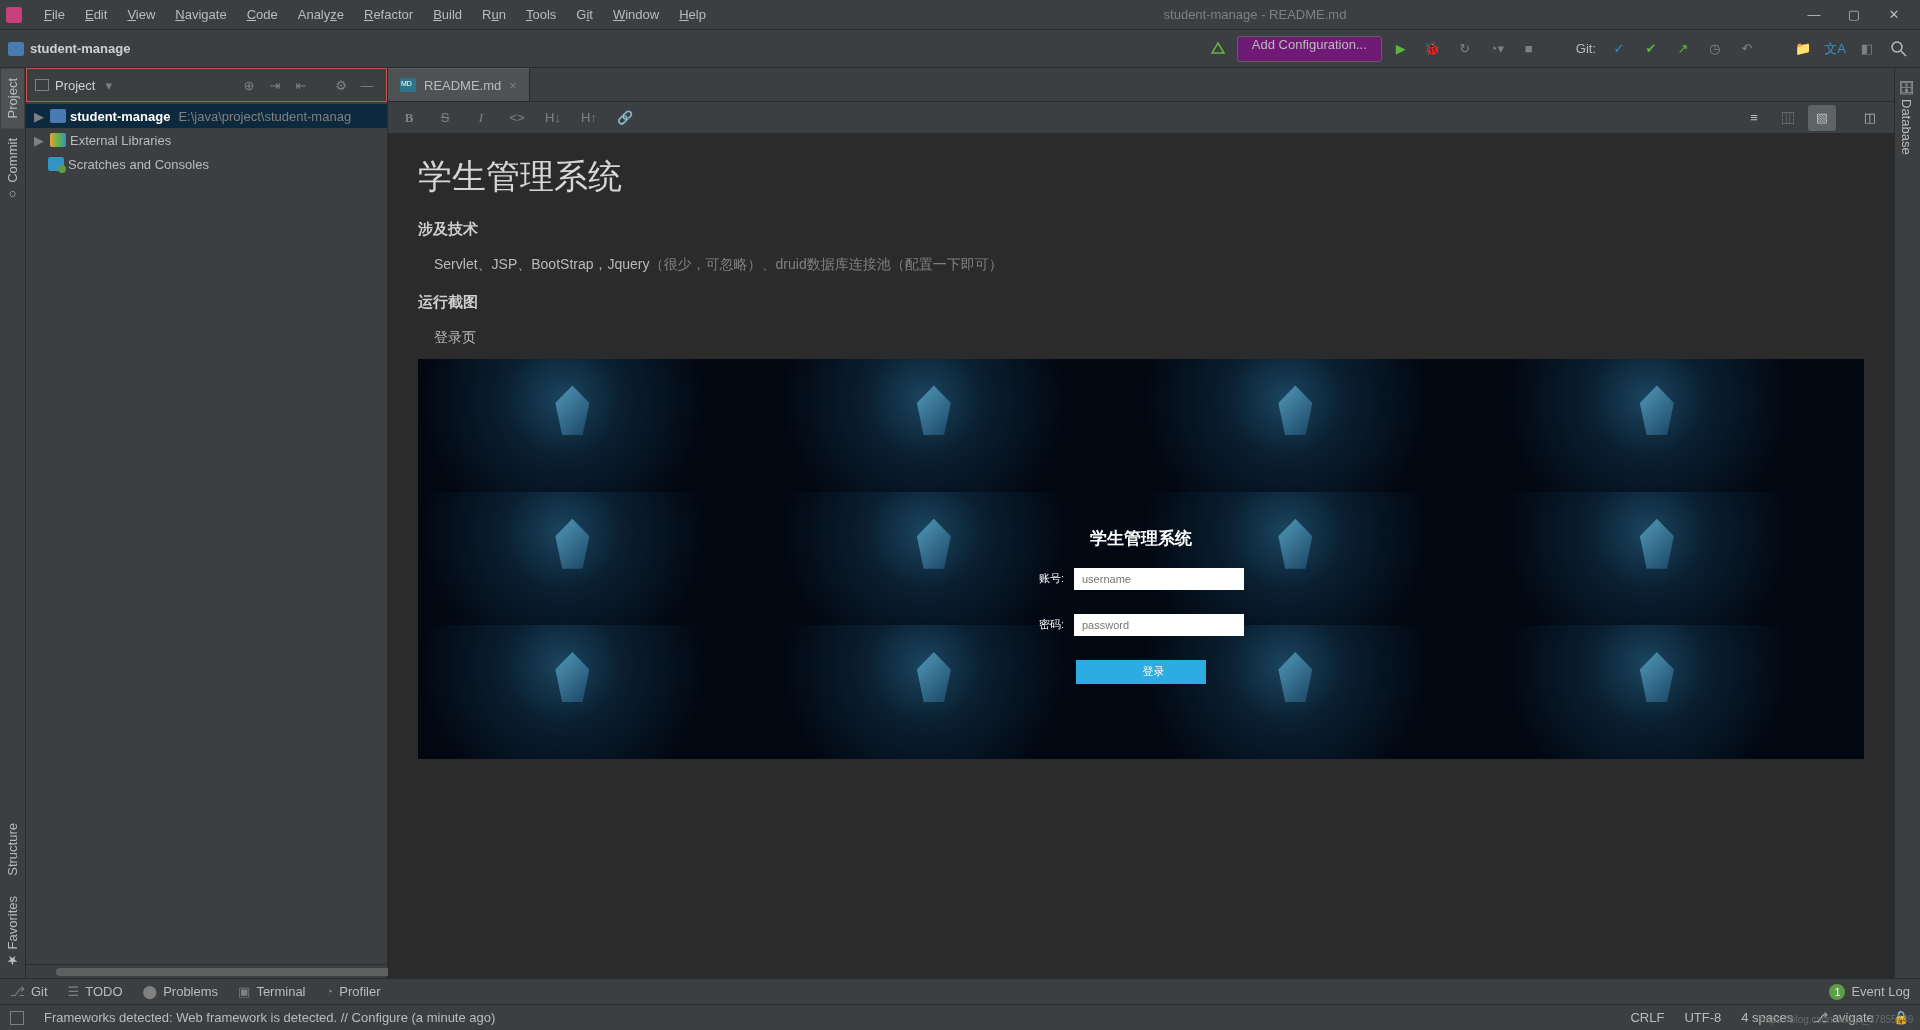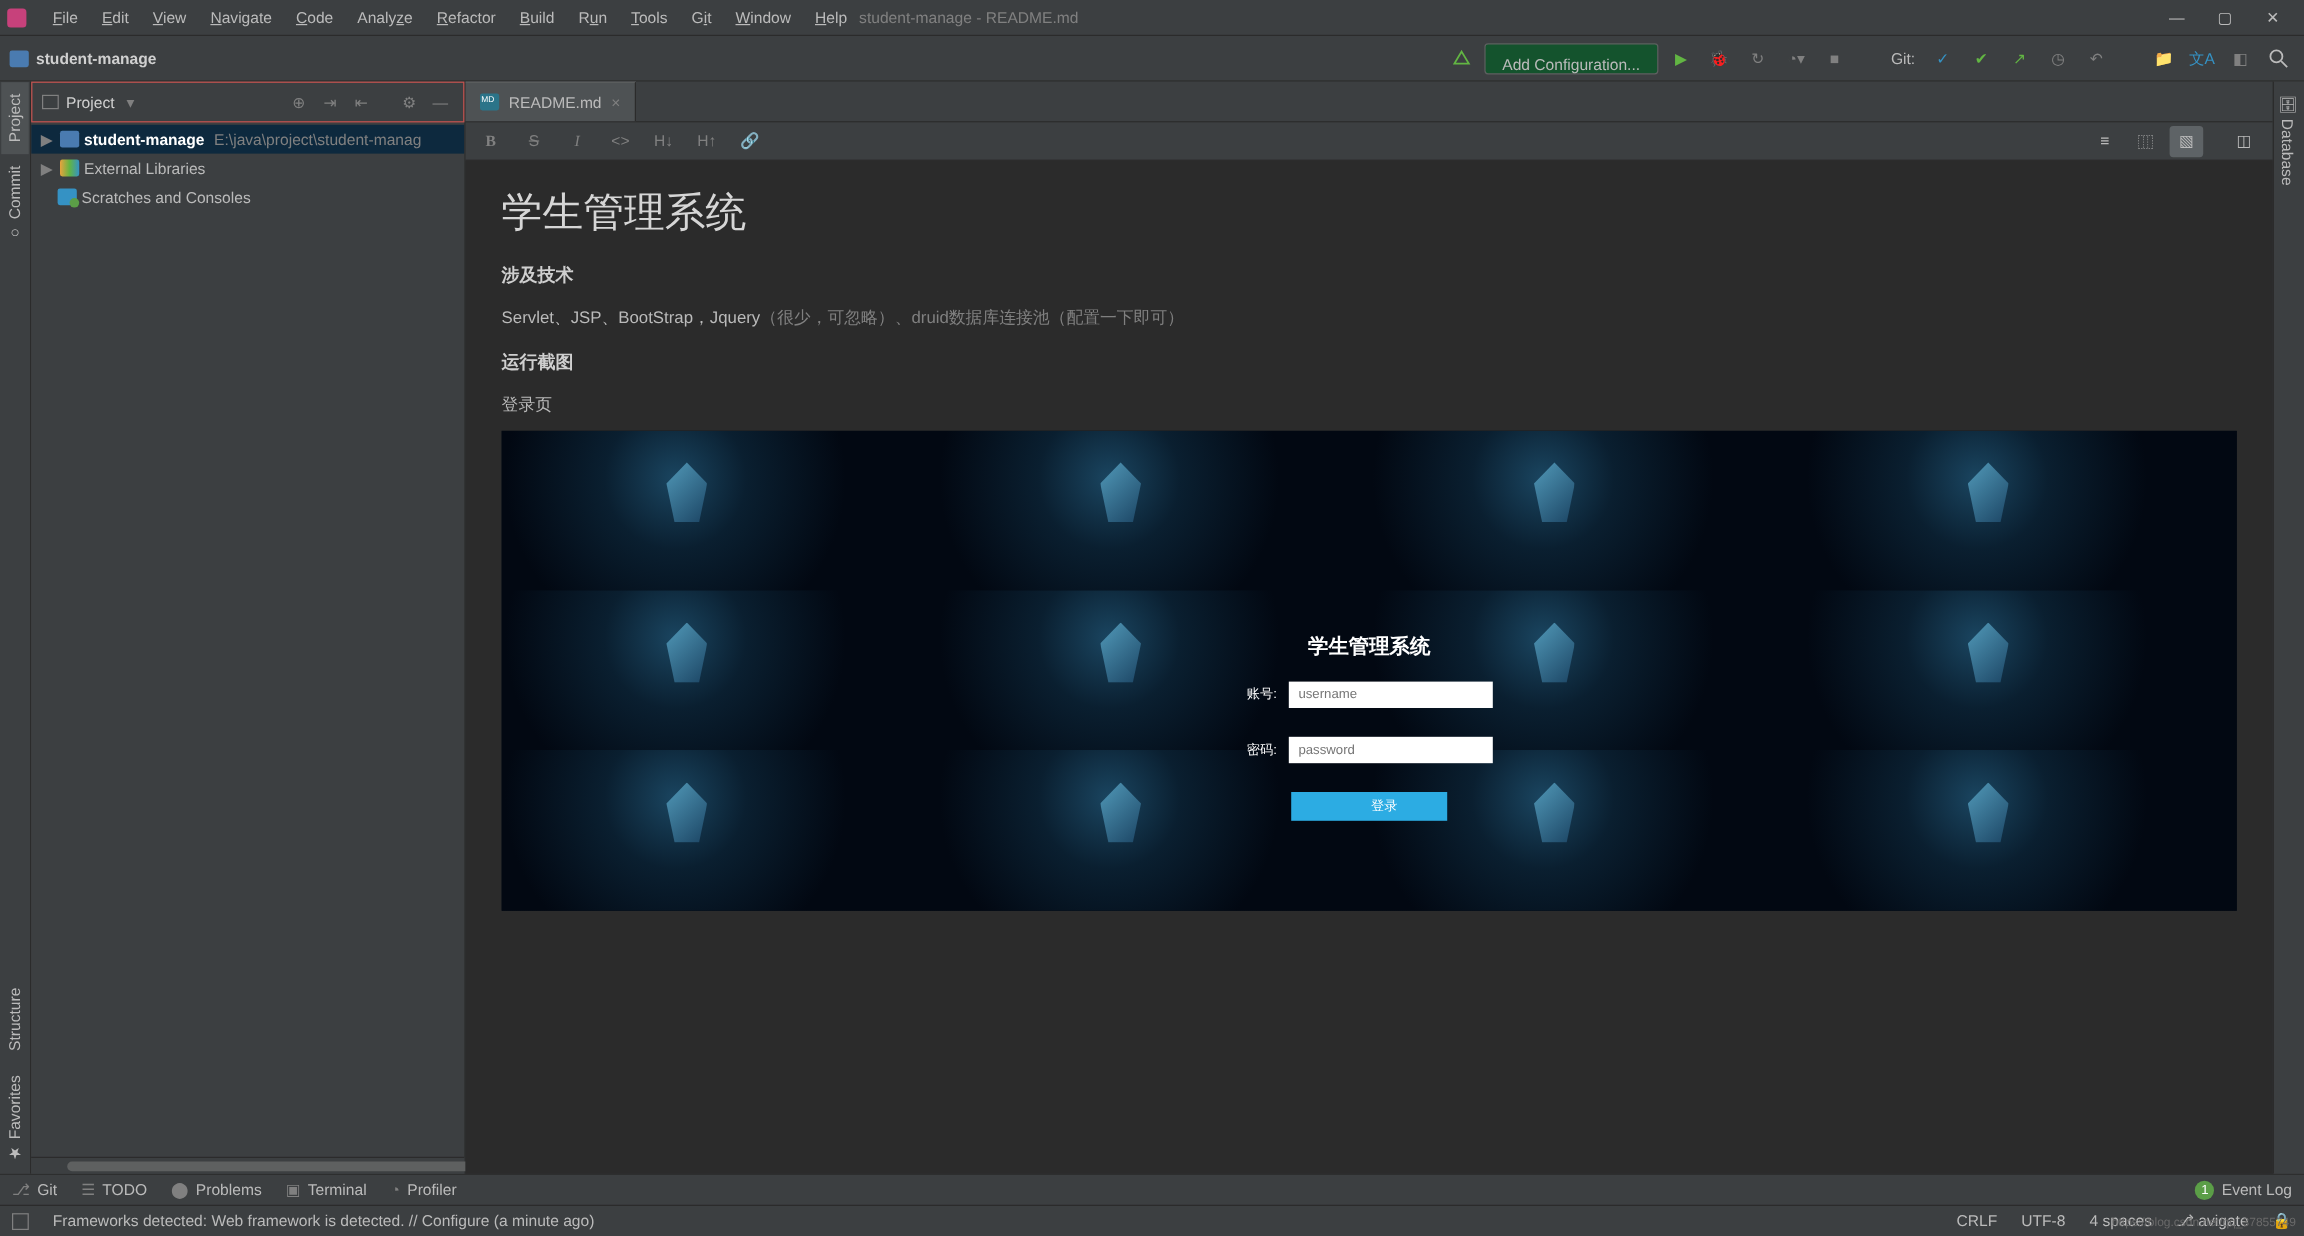--- a/index.html
+++ b/index.html
@@ -3,31 +3,31 @@
 <meta charset="utf-8">
 <style>
 * { margin:0; padding:0; box-sizing:border-box; font-family:"Segoe UI",Arial,sans-serif; }
 body { width:1920px; height:1030px; background:#3c3f41; color:#bbbbbb; overflow:hidden; font-size:13px; position:relative; }
 
 
 .menubar { height:30px; background:#3c3f41; display:flex; align-items:center; padding:0 6px; border-bottom:1px solid #2b2b2b; }
 .menubar .app-icon { width:16px; height:16px; background:#c7417b; border-radius:3px; margin-right:12px; display:inline-block; }
 .menubar .menu-item { padding:0 10px; color:#bbbbbb; height:30px; line-height:30px; cursor:pointer; }
 .menubar .menu-item u { text-decoration:underline; }
-.menubar .title { flex:1; color:#808080; }
+.menubar .title { flex:1; text-align:center; color:#808080; }
 .winbtn { width:40px; height:30px; display:flex; align-items:center; justify-content:center; color:#bbbbbb; cursor:pointer; }
 
 
 .toolbar { height:38px; background:#3c3f41; border-bottom:1px solid #2b2b2b; display:flex; align-items:center; padding:0 8px; gap:6px; }
 .breadcrumb { display:flex; align-items:center; gap:6px; flex:1; }
 .folder-icon { width:16px; height:14px; background:#4a7bb0; border-radius:2px; display:inline-block; }
 .tb-btn { width:26px; height:26px; display:flex; align-items:center; justify-content:center; color:#808080; cursor:pointer; border-radius:3px; }
 .tb-btn.green { color:#62b543; }
 .tb-btn.blue { color:#3592c4; }
-.add-config { height:26px; padding:0 14px; background:#14532d; border:1px solid #5e6060; border-radius:3px; color:#bbbbbb; display:flex; align-items:flex-end; cursor:pointer; }
+.add-config { height:26px; padding:0 14px; background:#701a75; border:1px solid #5e6060; border-radius:3px; color:#bbbbbb; display:flex; align-items:flex-start; cursor:pointer; }
 .git-label { color:#bbbbbb; padding:0 4px; }
 
 
 .main { display:flex; height:calc(100% - 30px - 38px - 26px - 26px); }
 .left-gutter { width:26px; background:#3c3f41; border-right:1px solid #2b2b2b; display:flex; flex-direction:column; align-items:center; }
 .gutter-tab { writing-mode:vertical-rl; transform:rotate(180deg); padding:10px 4px; color:#bbbbbb; cursor:pointer; display:flex; align-items:center; gap:4px; }
 .right-gutter { width:26px; background:#3c3f41; border-left:1px solid #2b2b2b; }
 .right-gutter .gutter-tab { writing-mode:vertical-rl; transform:none; }
 
 .project-panel { width:362px; background:#3c3f41; border-right:1px solid #2b2b2b; display:flex; flex-direction:column; }
@@ -58,21 +58,21 @@
 
 .md-toolbar { height:32px; background:#3c3f41; border-bottom:1px solid #2b2b2b; display:flex; align-items:center; padding:0 10px; gap:14px; }
 .md-btn { color:#808080; cursor:pointer; width:22px; text-align:center; }
 .md-toolbar .right { margin-left:auto; display:flex; gap:6px; }
 .view-btn { width:28px; height:26px; display:flex; align-items:center; justify-content:center; border-radius:3px; cursor:pointer; color:#bbbbbb; }
 .view-btn.active { background:#5e6366; }
 
 .preview { flex:1; overflow:auto; background:#2b2b2b; color:#bababa; padding:20px 30px 10px 30px; }
 .preview h1 { font-family:"SimSun","宋体",serif; font-size:34px; font-weight:normal; color:#d6d6d6; margin-bottom:20px; }
 .preview h3 { font-size:15px; color:#cfcfcf; margin:18px 0 14px 0; font-weight:bold; }
-.preview p { font-size:14px; line-height:1.6; margin:8px 0; }
+.preview p { font-size:14px; line-height:1.6; margin:8px 16px; }
 .preview .dim { color:#808080; }
 
 .login-shot { width:100%; height:400px; margin-top:10px; position:relative; overflow:hidden; background:#020812; }
 .space-bg { position:absolute; inset:0; display:grid; grid-template-columns:repeat(4,1fr); grid-template-rows:repeat(3,1fr); }
 .space-cell { background:radial-gradient(circle at 40% 30%,#1a4560 0%,#0a1f30 25%,#020812 60%); position:relative; }
 .space-cell::before{content:"";position:absolute;left:38%;top:20%;width:34px;height:50px;background:linear-gradient(135deg,#5ba8c8,#1e4a6b);clip-path:polygon(50% 0,100% 35%,80% 100%,20% 100%,0 35%);opacity:.85;}
 .login-box { position:absolute; left:50%; top:42%; transform:translateX(-50%); text-align:center; }
 .login-title { color:#fff; font-weight:bold; font-size:17px; margin-bottom:18px; }
 .login-row { display:flex; align-items:center; gap:10px; margin-bottom:24px; justify-content:center; }
 .login-row label { color:#fff; font-size:11px; width:26px; text-align:right; }

